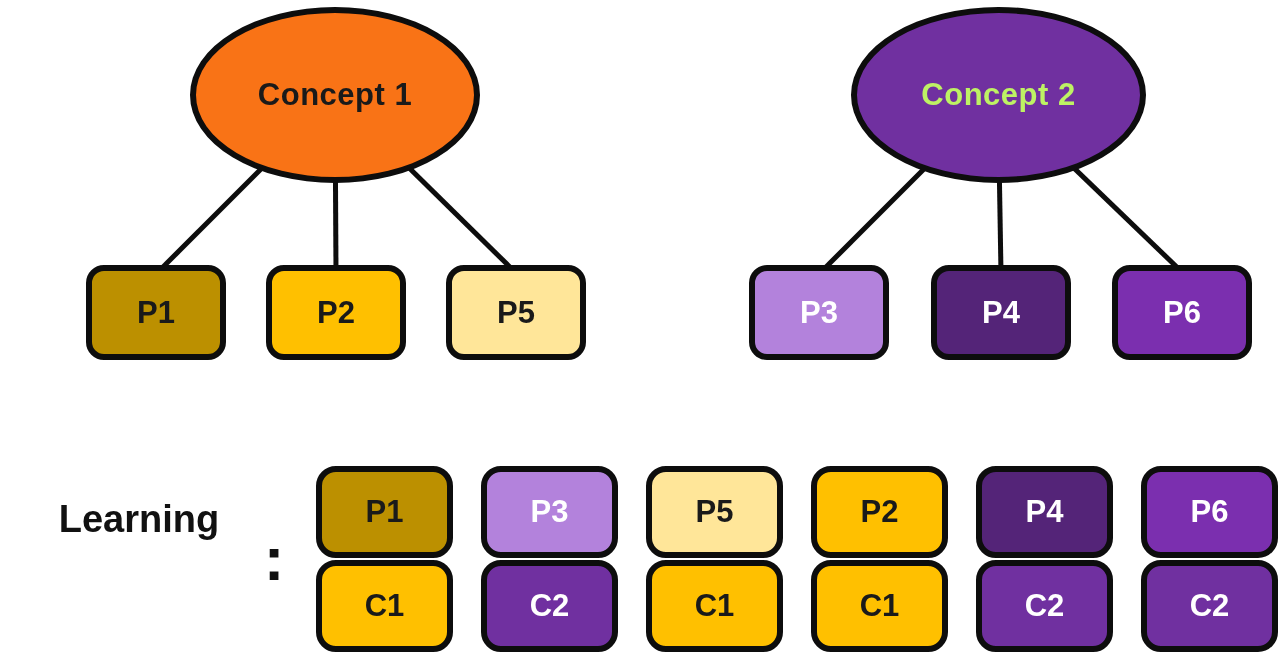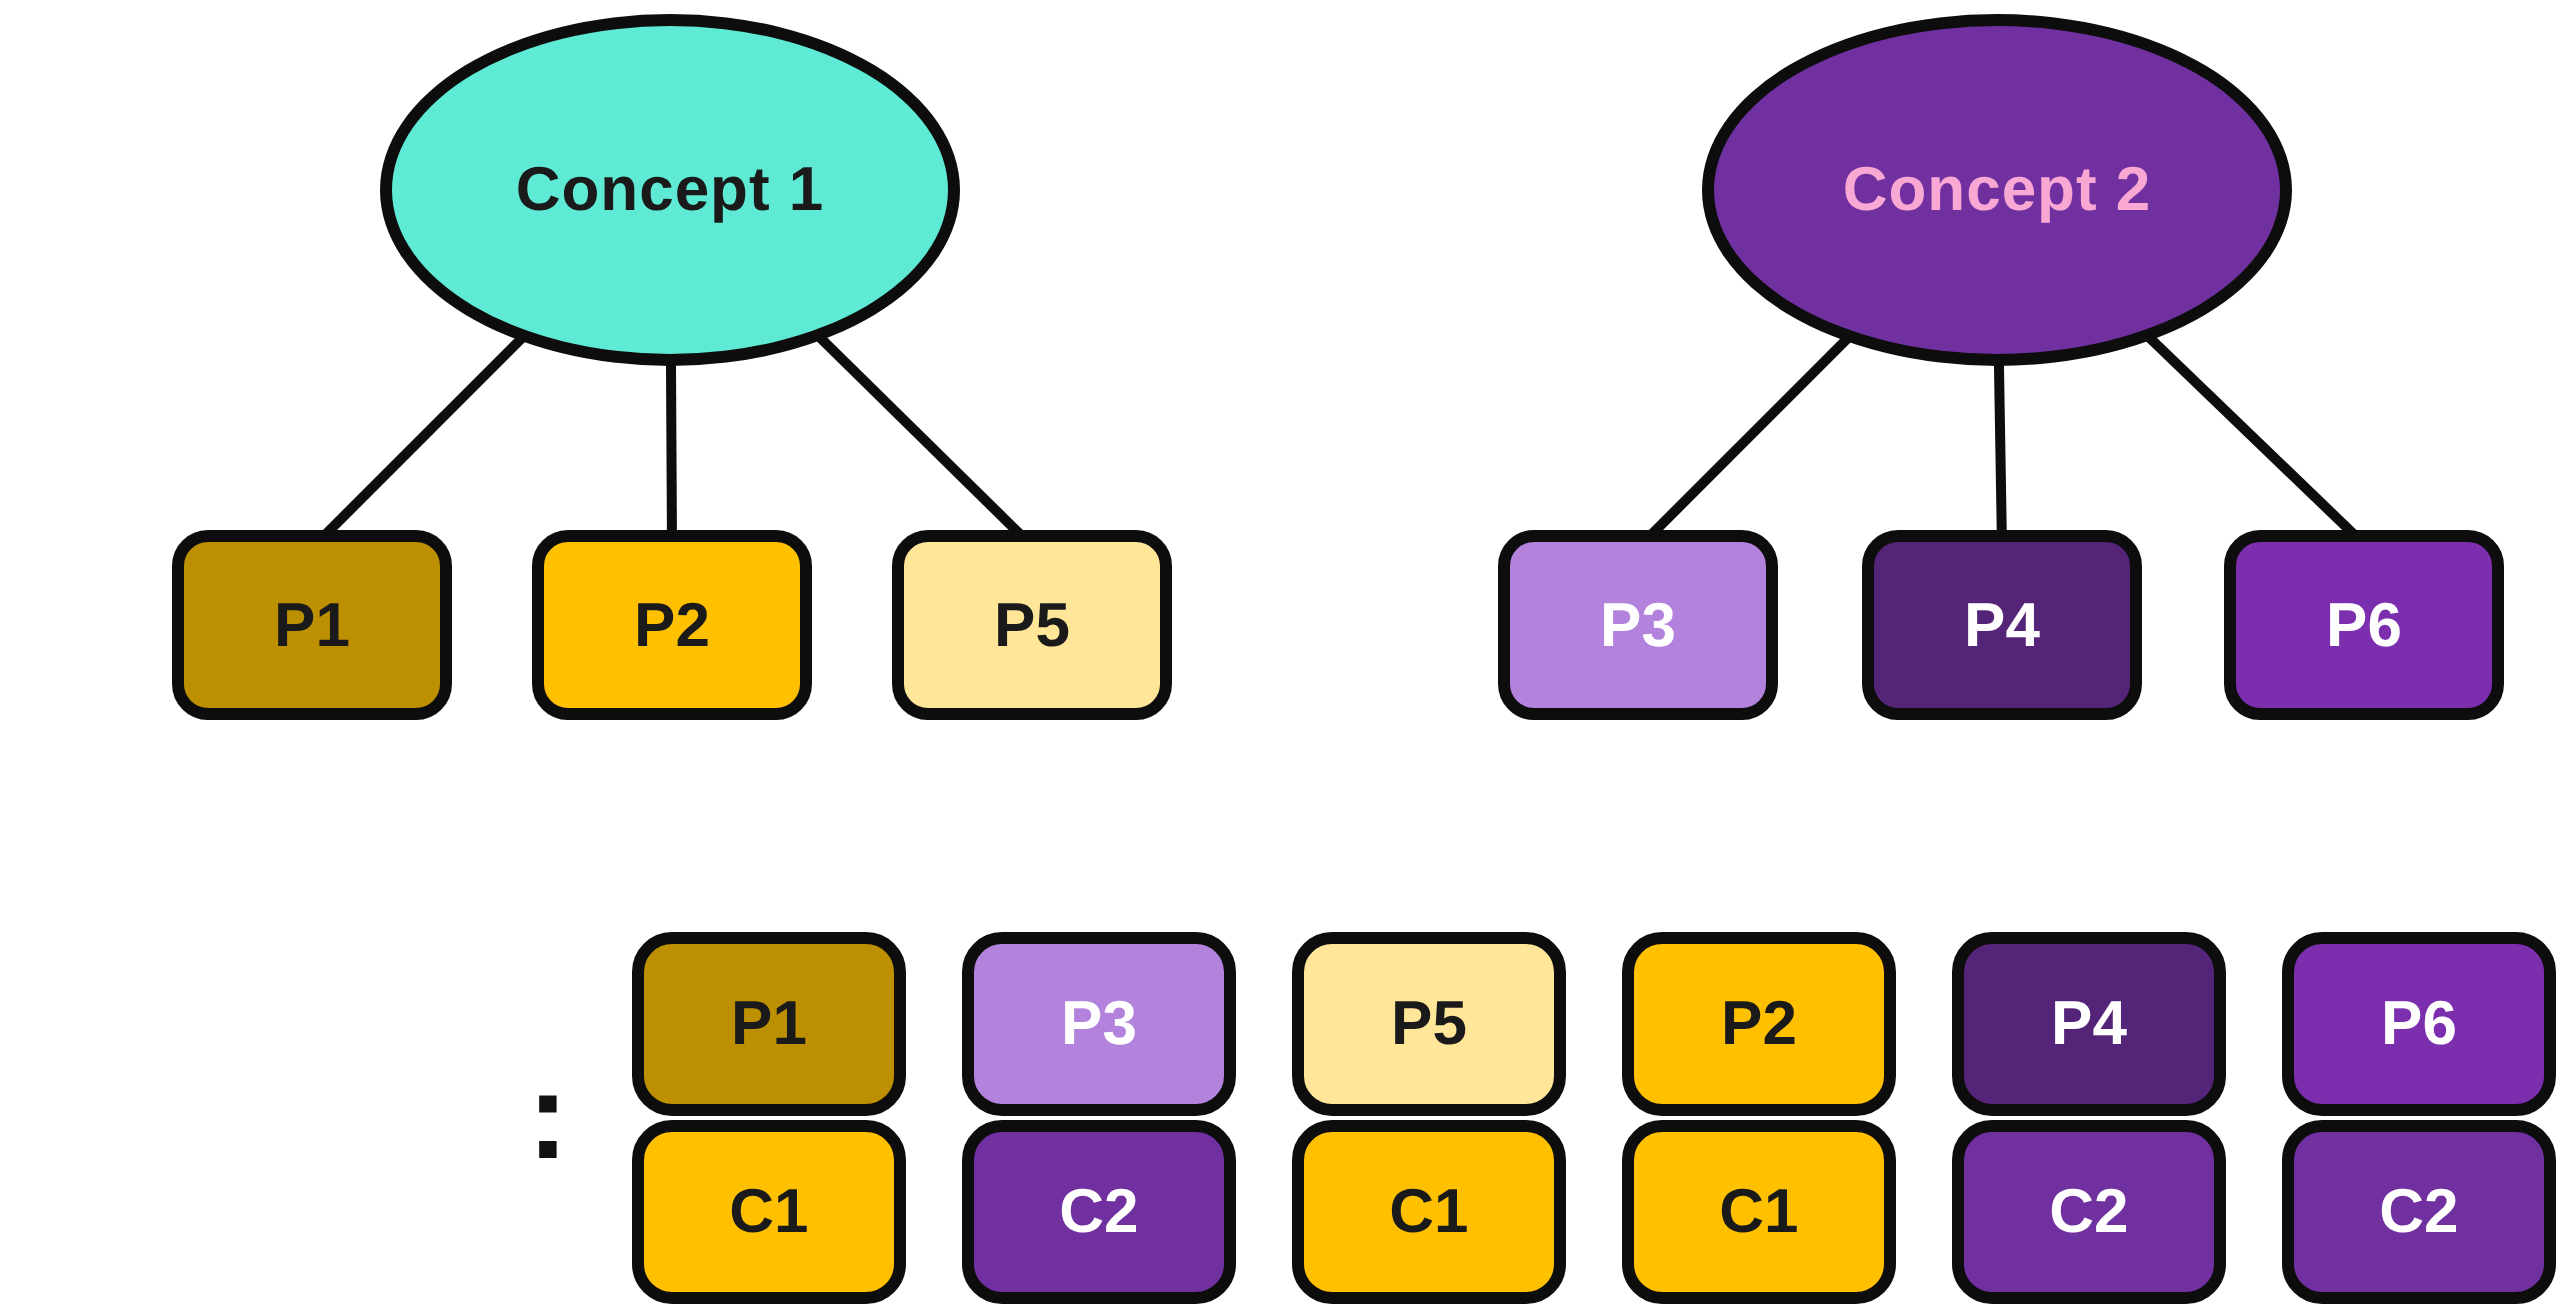--- a/index.html
+++ b/index.html
@@ -113,47 +113,48 @@
 
   <svg class="connectors" viewBox="0 0 1280 655" xmlns="http://www.w3.org/2000/svg">
     <line x1="335" y1="95" x2="157" y2="273" stroke="#0d0d0d" stroke-width="5"></line>
     <line x1="335" y1="95" x2="336" y2="273" stroke="#0d0d0d" stroke-width="5"></line>
     <line x1="335" y1="95" x2="516" y2="273" stroke="#0d0d0d" stroke-width="5"></line>
     <line x1="998" y1="95" x2="820" y2="273" stroke="#0d0d0d" stroke-width="5"></line>
     <line x1="998" y1="95" x2="1001" y2="273" stroke="#0d0d0d" stroke-width="5"></line>
     <line x1="998" y1="95" x2="1183" y2="273" stroke="#0d0d0d" stroke-width="5"></line>
   </svg>
 
-  <div class="ellipse c1" style="background-color: #5eead4; color: rgb(26, 26, 26);">
+  <div class="ellipse c1" style="background-color: #f97316; color: rgb(26, 26, 26);">
     <span>Concept 1</span>
   </div>
   <div class="pbox b1" style="background-color: rgb(188, 144, 0); color: rgb(26, 26, 26);">
     <span>P1</span>
   </div>
   <div class="pbox b2" style="background-color: rgb(255, 192, 0); color: rgb(26, 26, 26);">
     <span>P2</span>
   </div>
   <div class="pbox b3" style="background-color: rgb(255, 230, 153); color: rgb(26, 26, 26);">
     <span>P5</span>
   </div>
 
-  <div class="ellipse c2" style="background-color: rgb(112, 48, 160); color: #f9a8d4;">
+  <div class="ellipse c2" style="background-color: rgb(112, 48, 160); color: #bef264;">
     <span>Concept 2</span>
   </div>
   <div class="pbox b4" style="background-color: rgb(179, 130, 220); color: rgb(255, 255, 255);">
     <span>P3</span>
   </div>
   <div class="pbox b5" style="background-color: rgb(84, 36, 120); color: rgb(255, 255, 255);">
     <span>P4</span>
   </div>
   <div class="pbox b6" style="background-color: rgb(123, 47, 175); color: rgb(255, 255, 255);">
     <span>P6</span>
   </div>
 
   <div class="seq-label">
+    <div>Learning</div>
   </div>
   <div class="seq-colon">:</div>
 
   <div class="seq-col s1">
     <div class="seq-card prob" style="background-color: rgb(188, 144, 0); color: rgb(26, 26, 26);">
       <span>P1</span>
     </div>
     <div class="seq-card conc" style="background-color: rgb(255, 192, 0); color: rgb(26, 26, 26);">
       <span>C1</span>
     </div>

